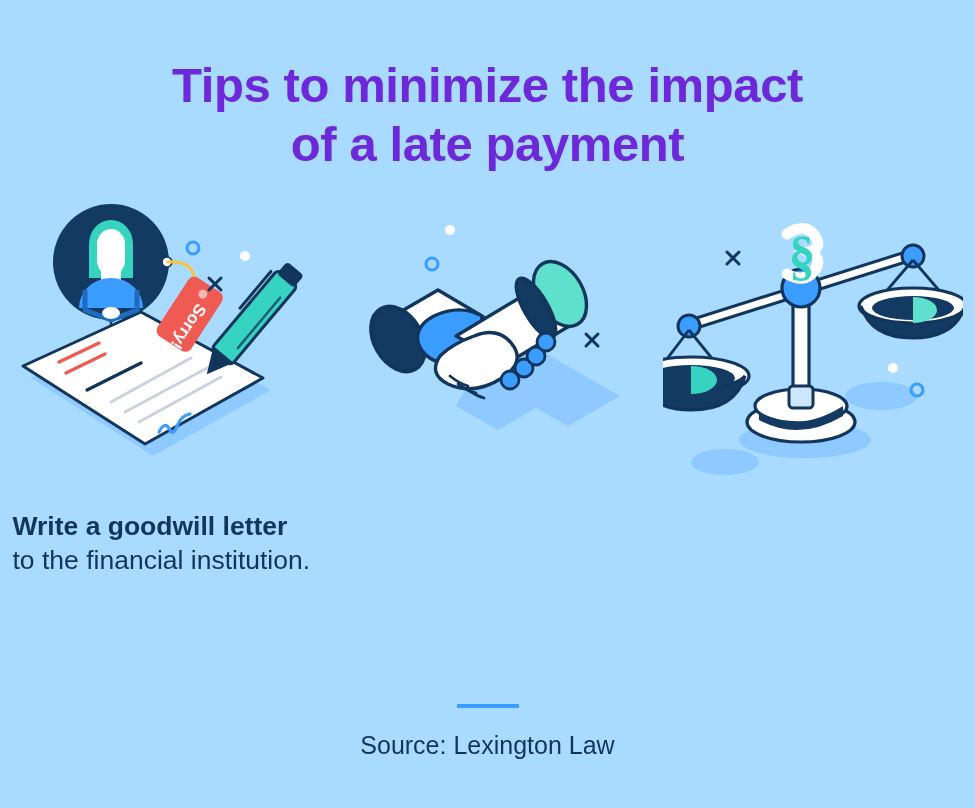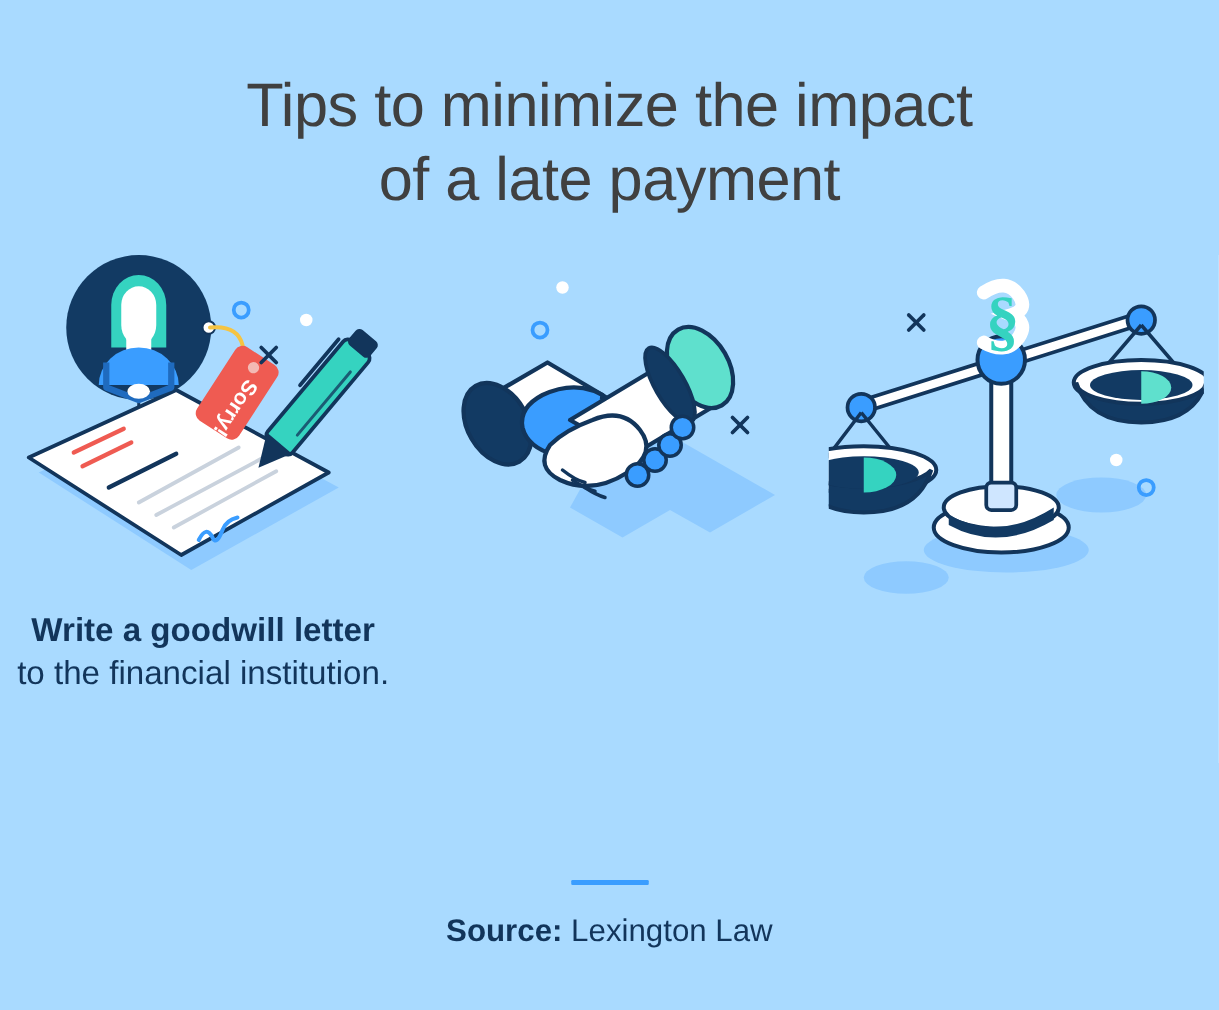--- a/index.html
+++ b/index.html
@@ -23,25 +23,25 @@
   
   .title-block {
     position: absolute;
     top: 56px;
     left: 0;
     width: 975px;
     text-align: center;
   }
   .title-line {
     font-family: "Liberation Sans", sans-serif;
-    font-weight: normal;
+    font-weight: bold;
     font-size: 49px;
     line-height: 59px;
     letter-spacing: -0.4px;
-    color: #404040;
+    color: #6d28d9;
   }
 
   
   .columns {
     position: absolute;
     top: 200px;
     left: 0;
     width: 975px;
     display: flex;
     flex-direction: row;
@@ -58,26 +58,26 @@
     height: 280px;
     position: relative;
   }
   .art svg {
     display: block;
     width: 300px;
     height: 280px;
   }
   .caption {
     width: 300px;
-    text-align: center;
+    text-align: left;
     color: #12355b;
     font-size: 26.5px;
     line-height: 33.5px;
     font-weight: normal;
-    margin-top: 8px;
+    margin-top: 30px;
   }
   .caption b {
     font-weight: bold;
   }
 
   
   .footer {
     position: absolute;
     bottom: 48px;
     left: 0;
@@ -90,21 +90,21 @@
     background: #3a9dff;
     margin: 0 auto 22px auto;
     border-radius: 1px;
   }
   .footer-text {
     font-size: 25px;
     color: #12355b;
     line-height: 30px;
   }
   .footer-text b {
-    font-weight: bold;
+    font-weight: normal;
   }
 </style>
 </head>
 <body>
 
 <div id="infographic">
 
   <div class="title-block">
     <div class="title-line">Tips to minimize the impact</div>
     <div class="title-line">of a late payment</div>

